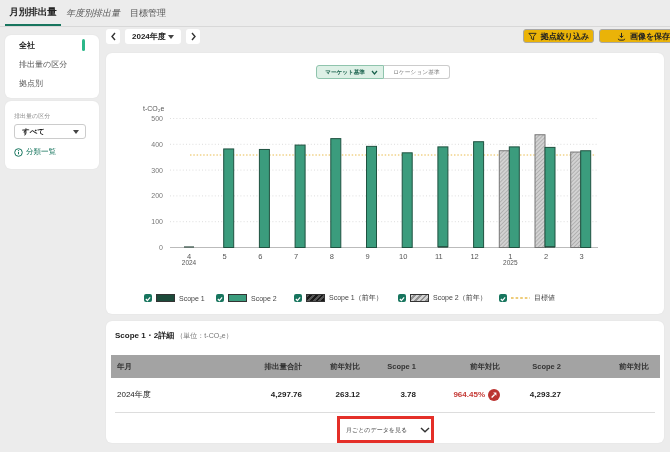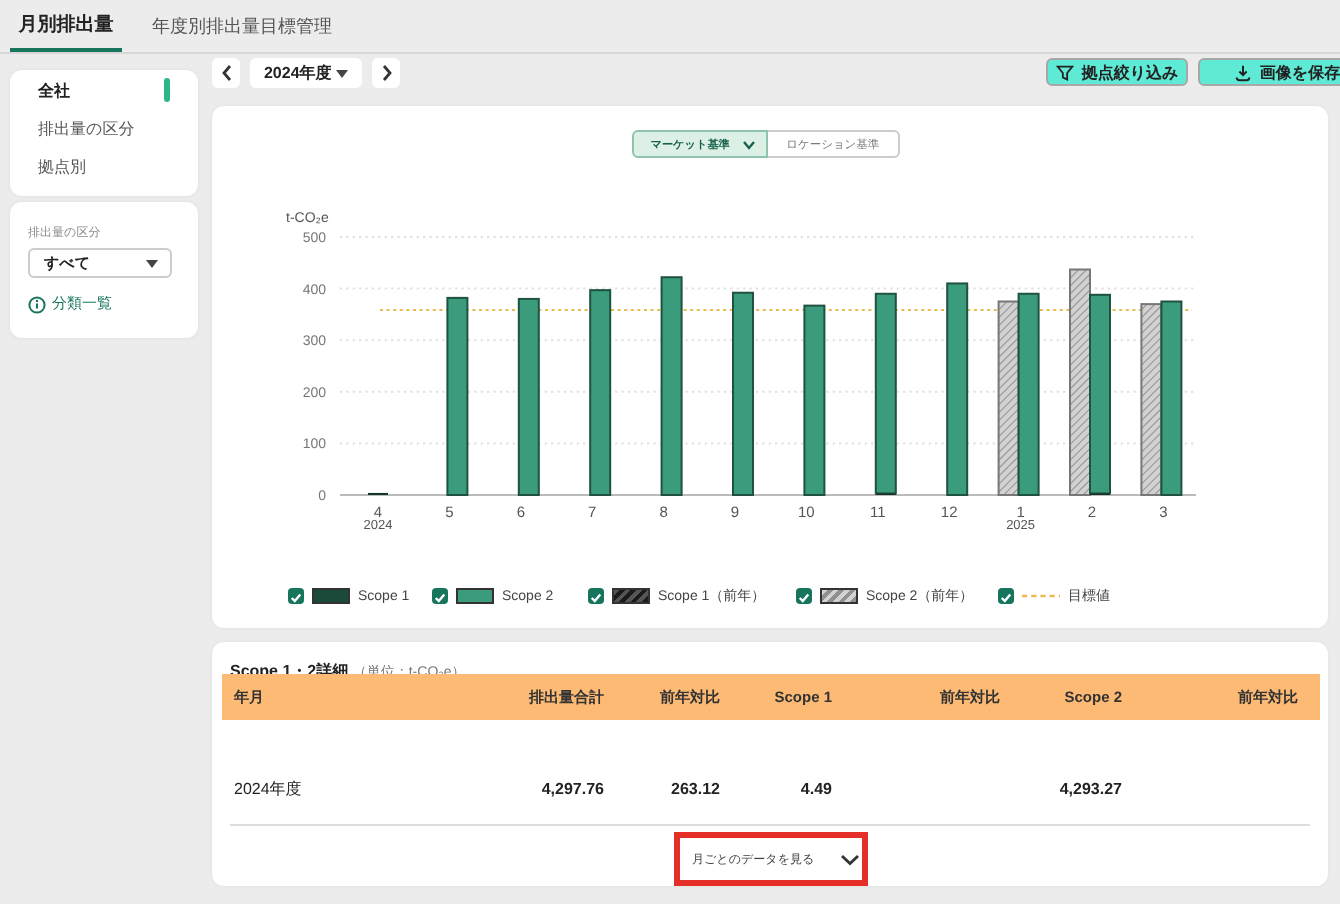--- a/index.html
+++ b/index.html
@@ -28,55 +28,55 @@
   .side2 .lbl { position:absolute; left:9px; top:11px; font-size:7px; color:#8a8a8a; white-space:nowrap; transform:scale(0.86); transform-origin:0 0; }
   .dd { position:absolute; left:9px; top:23px; width:72px; height:15px; border:1px solid #ccc; border-radius:3px; background:#fff; font-size:7.5px; font-weight:bold; color:#222; display:flex; align-items:center; padding-left:7px; }
   .dd .car { position:absolute; right:6px; top:5px; width:0; height:0; border-left:3px solid transparent; border-right:3px solid transparent; border-top:4px solid #444; }
   .cat-link { position:absolute; left:9px; top:46px; font-size:7.5px; white-space:nowrap; color:#17755e; display:flex; align-items:center; gap:3px; }
 
   
   .ybtn { position:absolute; background:#fff; border-radius:3px; display:flex; align-items:center; justify-content:center; }
   .ypill { left:125px; top:29px; width:56px; height:15px; font-size:8px; font-weight:bold; color:#222; }
 
   
-  .rbtn { position:absolute; top:29px; height:14px; white-space:nowrap; background:#5eead4; border:1px solid #a8a8a8; border-radius:3px; display:flex; align-items:center; justify-content:center; gap:4px; font-size:8px; font-weight:bold; color:#222; }
+  .rbtn { position:absolute; top:29px; height:14px; white-space:nowrap; background:#eab308; border:1px solid #a8a8a8; border-radius:3px; display:flex; align-items:center; justify-content:center; gap:4px; font-size:8px; font-weight:bold; color:#222; }
 
   
   .chart-card { left:106px; top:53px; width:558px; height:261px; }
   .toggle { position:absolute; left:210px; top:12px; height:14px; display:flex; }
   .tg { height:14px; display:flex; align-items:center; justify-content:center; font-size:7.5px; white-space:nowrap; }
   .tg1 { font-size:6.5px; width:68px; background:#ddf0e6; border:1px solid #8fc4ad; border-radius:3px 0 0 3px; color:#17604b; font-weight:bold; gap:3px; }
   .tg2 { font-size:6.5px; width:66px; background:#fff; border:1px solid #ccc; border-left:none; border-radius:0 3px 3px 0; color:#777; }
 
   
   .legend { position:absolute; left:0; top:240px; width:558px; height:10px; font-size:7px; color:#444; white-space:nowrap; }
   .lg { position:absolute; top:0; height:10px; display:flex; align-items:center; }
   .cb { width:8px; height:8px; background:#17755e; border-radius:2px; margin-right:4px; position:relative; flex:none; }
   .cb svg { position:absolute; left:1px; top:1.5px; }
   .sw { width:19px; height:8px; margin-right:4px; flex:none; border:1px solid #333; }
 
   
   .table-card { left:106px; top:321px; width:558px; height:122px; }
   .tbl-title { position:absolute; left:9px; top:9px; font-size:8px; font-weight:bold; color:#222; }
   .tbl-title .unit { font-weight:normal; font-size:7px; color:#777; }
-  .thead { position:absolute; left:5px; top:16px; width:549px; height:23px; background:#fdba74; font-size:7.5px; font-weight:bold; color:#333; }
+  .thead { position:absolute; left:5px; top:34px; width:549px; height:23px; background:#a3a3a3; font-size:7.5px; font-weight:bold; color:#333; }
   .trow { position:absolute; left:5px; top:56px; width:549px; height:35px; font-size:8px; color:#222; }
   .cell { position:absolute; top:0; height:100%; display:flex; align-items:center; }
   .r { justify-content:flex-end; }
   .red { color:#c53a36; font-weight:bold; }
   .redcirc { width:12px; height:12px; border-radius:50%; background:#bb3330; margin-left:3px; position:relative; flex:none; }
   .btn-row { position:absolute; left:9px; top:91px; width:540px; height:31px; border-top:1px solid #ddd; }
   .seemore { position:absolute; left:222px; top:3px; width:97px; height:27px; border:3px solid #e42f28; display:flex; align-items:center; justify-content:center; gap:7px; font-size:7px; color:#444; background:#fff; white-space:nowrap; }
 </style>
 </head>
 <body>
 
   <div class="tabbar"></div>
   <div class="tab active" style="left:5px; width:56px; justify-content:center;">月別排出量</div>
-  <div class="tab" style="left:76px;">年度別排出量</div>
+  <div class="tab" style="left:66px;font-style:italic;">年度別排出量</div>
   <div class="tab" style="left:130px;">目標管理</div>
 
   <div class="card side1">
     <div class="side-item sel" style="top:5px;">全社</div>
     <div class="sel-bar"></div>
     <div class="side-item" style="top:24px;">排出量の区分</div>
     <div class="side-item" style="top:43px;font-family:Liberation Serif, serif;">拠点別</div>
   </div>
   <div class="card side2">
     <div class="lbl">排出量の区分</div>
@@ -259,21 +259,29 @@
       <span class="cell r" style="right:300px;">前年対比</span>
       <span class="cell r" style="right:244px;">Scope 1</span>
       <span class="cell r" style="right:160px;">前年対比</span>
       <span class="cell r" style="right:99px;">Scope 2</span>
       <span class="cell r" style="right:11px;">前年対比</span>
     </div>
     <div class="trow">
       <span class="cell" style="left:6px;">2024年度</span>
       <span class="cell r" style="right:358px; font-weight:bold;">4,297.76</span>
       <span class="cell r" style="right:300px; font-weight:bold;">263.12</span>
-      <span class="cell r" style="right:244px; font-weight:bold;">4.49</span>
+      <span class="cell r" style="right:244px; font-weight:bold;">3.78</span>
+      <span class="cell r red" style="right:160px;">964.45%
+        <span class="redcirc">
+          <svg width="8" height="8" viewBox="0 0 8 8" style="position:absolute;left:2px;top:2px;">
+            <path d="M1.6 6.4 L4.6 3.4" stroke="#fff" stroke-width="1.4" fill="none"></path>
+            <polygon points="3.2,1.6 6.4,1.6 6.4,4.8" fill="#fff"></polygon>
+          </svg>
+        </span>
+      </span>
       <span class="cell r" style="right:99px; font-weight:bold;">4,293.27</span>
     </div>
     <div class="btn-row">
       <div class="seemore">
         <span style="transform:scale(0.86);transform-origin:center;display:inline-block;">月ごとのデータを見る</span>
         <svg width="10" height="6" viewBox="0 0 10 6">
           <path d="M1 1 L5 4.8 L9 1" fill="none" stroke="#333" stroke-width="1.4"></path>
         </svg>
       </div>
     </div>

